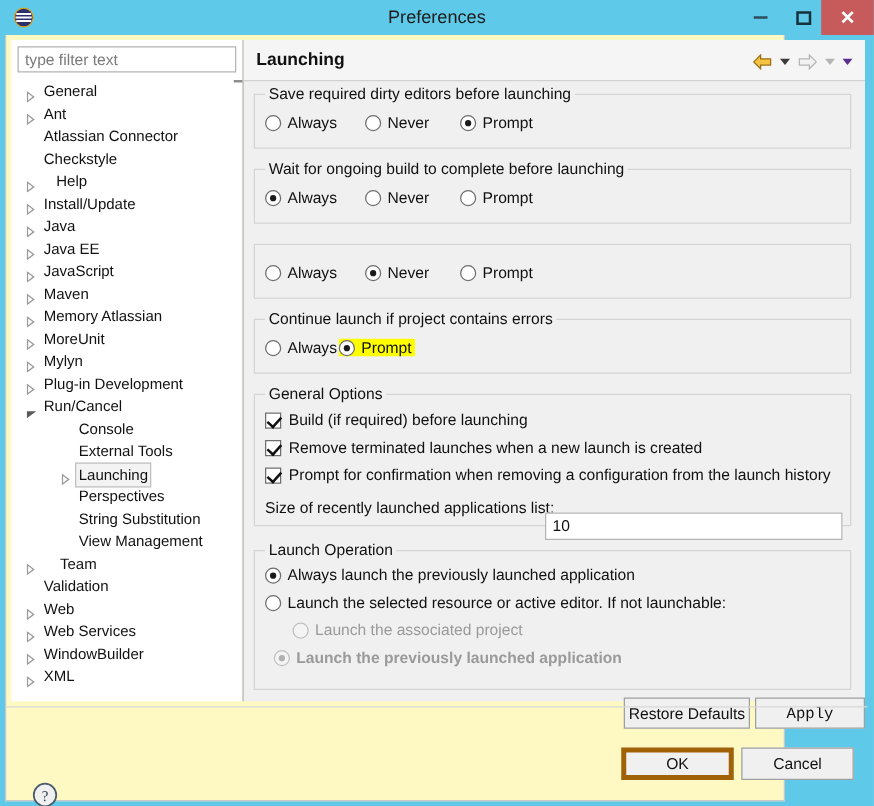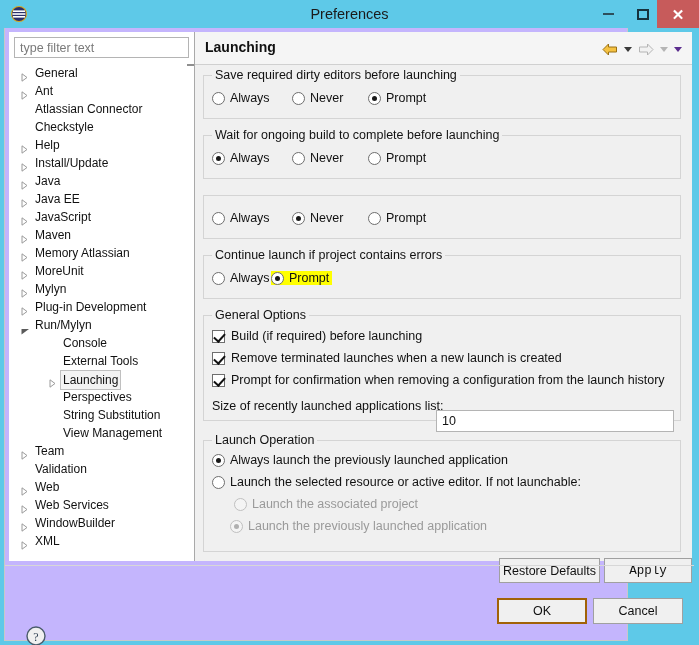--- a/index.html
+++ b/index.html
@@ -40,21 +40,21 @@
   .win-max  { left: 623px; }
   .win-close{ left: 657px; width: 42px; background: #c75b5b; }
   .glyph-min { width: 11px; height: 2px; background: #2d4f5c; }
   .glyph-max { width: 12px; height: 11px; border: 2px solid #16323d; }
   .glyph-close { color: #fff; font-size: 15px; line-height: 1; font-weight: bold;}
 
   
   .body {
     position: absolute; left: 4px; top: 28px;
     width: 624px; height: 613px;
-    background: #c4b5fd;
+    background: #fef9c3;
     border: 1px solid #c8c8c8;
     border-top: none;
   }
 
   
   .left-panel {
     position: absolute; left: 4px; top: 4px;
     width: 185px; height: 529px;
     background: #ffffff;
   }
@@ -205,21 +205,21 @@
   
   .btn {
     position: absolute;
     background: #f0f0f0;
     border: 1px solid #a0a0a0;
     font-family: "Liberation Sans", sans-serif;
     font-size: 12.5px; color: #111;
     display: flex; align-items: center; justify-content: center;
     cursor: default;
   }
-  .btn.default { border: 2px solid #a16207; }
+  .btn.default { border: 4px solid #a16207; }
 
   .footer-sep {
     position: absolute; left: 0; top: 537px;
     width: 689px; height: 1px; background: #d7d7d7;
   }
   .help-icon {
     position: absolute; left: 20px; top: 597px;
     width: 22px; height: 22px;
   }
 </style>
@@ -258,21 +258,21 @@
           <div class="tree-item"><span class="tri-right" style="left: 12px;"><svg width="7" height="9" viewBox="0 0 7 9">
                 <path d="M1 0.8 L6 4.5 L1 8.2 Z" fill="#ffffff" stroke="#9a9a9a" stroke-width="1"></path>
               </svg></span><span class="label" style="margin-left: 23px;">General</span></div>
           <div class="tree-item"><span class="tri-right" style="left: 12px;"><svg width="7" height="9" viewBox="0 0 7 9">
                 <path d="M1 0.8 L6 4.5 L1 8.2 Z" fill="#ffffff" stroke="#9a9a9a" stroke-width="1"></path>
               </svg></span><span class="label" style="margin-left: 23px;">Ant</span></div>
           <div class="tree-item"><span class="label" style="margin-left: 23px;">Atlassian Connector</span></div>
           <div class="tree-item"><span class="label" style="margin-left: 23px;">Checkstyle</span></div>
           <div class="tree-item"><span class="tri-right" style="left: 12px;"><svg width="7" height="9" viewBox="0 0 7 9">
                 <path d="M1 0.8 L6 4.5 L1 8.2 Z" fill="#ffffff" stroke="#9a9a9a" stroke-width="1"></path>
-              </svg></span><span class="label" style="margin-left: 23px;">Help</span></div>
+              </svg></span><span class="label" style="margin-left: 33px;">Help</span></div>
           <div class="tree-item"><span class="tri-right" style="left: 12px;"><svg width="7" height="9" viewBox="0 0 7 9">
                 <path d="M1 0.8 L6 4.5 L1 8.2 Z" fill="#ffffff" stroke="#9a9a9a" stroke-width="1"></path>
               </svg></span><span class="label" style="margin-left: 23px;">Install/Update</span></div>
           <div class="tree-item"><span class="tri-right" style="left: 12px;"><svg width="7" height="9" viewBox="0 0 7 9">
                 <path d="M1 0.8 L6 4.5 L1 8.2 Z" fill="#ffffff" stroke="#9a9a9a" stroke-width="1"></path>
               </svg></span><span class="label" style="margin-left: 23px;">Java</span></div>
           <div class="tree-item"><span class="tri-right" style="left: 12px;"><svg width="7" height="9" viewBox="0 0 7 9">
                 <path d="M1 0.8 L6 4.5 L1 8.2 Z" fill="#ffffff" stroke="#9a9a9a" stroke-width="1"></path>
               </svg></span><span class="label" style="margin-left: 23px;">Java EE</span></div>
           <div class="tree-item"><span class="tri-right" style="left: 12px;"><svg width="7" height="9" viewBox="0 0 7 9">
@@ -288,32 +288,32 @@
                 <path d="M1 0.8 L6 4.5 L1 8.2 Z" fill="#ffffff" stroke="#9a9a9a" stroke-width="1"></path>
               </svg></span><span class="label" style="margin-left: 23px;">MoreUnit</span></div>
           <div class="tree-item"><span class="tri-right" style="left: 12px;"><svg width="7" height="9" viewBox="0 0 7 9">
                 <path d="M1 0.8 L6 4.5 L1 8.2 Z" fill="#ffffff" stroke="#9a9a9a" stroke-width="1"></path>
               </svg></span><span class="label" style="margin-left: 23px;">Mylyn</span></div>
           <div class="tree-item"><span class="tri-right" style="left: 12px;"><svg width="7" height="9" viewBox="0 0 7 9">
                 <path d="M1 0.8 L6 4.5 L1 8.2 Z" fill="#ffffff" stroke="#9a9a9a" stroke-width="1"></path>
               </svg></span><span class="label" style="margin-left: 23px;">Plug-in Development</span></div>
           <div class="tree-item"><span class="tri-down" style="left: 12px;"><svg width="9" height="7" viewBox="0 0 9 7">
                 <path d="M0.5 1 L8 1 L0.5 6.5 Z" fill="#5a5a5a"></path>
-              </svg></span><span class="label" style="margin-left: 23px;">Run/Mylyn</span></div>
+              </svg></span><span class="label" style="margin-left: 23px;">Run/Cancel</span></div>
           <div class="tree-item"><span class="label" style="margin-left: 51px;">Console</span></div>
           <div class="tree-item"><span class="label" style="margin-left: 51px;">External Tools</span></div>
           <div class="tree-item selected"><span class="tri-right" style="left: 40px;"><svg width="7" height="9" viewBox="0 0 7 9">
                 <path d="M1 0.8 L6 4.5 L1 8.2 Z" fill="#ffffff" stroke="#9a9a9a" stroke-width="1"></path>
               </svg></span><span class="label" style="margin-left: 51px;">Launching</span></div>
           <div class="tree-item"><span class="label" style="margin-left: 51px;">Perspectives</span></div>
           <div class="tree-item"><span class="label" style="margin-left: 51px;">String Substitution</span></div>
           <div class="tree-item"><span class="label" style="margin-left: 51px;">View Management</span></div>
           <div class="tree-item"><span class="tri-right" style="left: 12px;"><svg width="7" height="9" viewBox="0 0 7 9">
                 <path d="M1 0.8 L6 4.5 L1 8.2 Z" fill="#ffffff" stroke="#9a9a9a" stroke-width="1"></path>
-              </svg></span><span class="label" style="margin-left: 23px; text-align: center;">Team</span></div>
+              </svg></span><span class="label" style="margin-left: 36px; text-align: center;">Team</span></div>
           <div class="tree-item"><span class="label" style="margin-left: 23px;">Validation</span></div>
           <div class="tree-item"><span class="tri-right" style="left: 12px;"><svg width="7" height="9" viewBox="0 0 7 9">
                 <path d="M1 0.8 L6 4.5 L1 8.2 Z" fill="#ffffff" stroke="#9a9a9a" stroke-width="1"></path>
               </svg></span><span class="label" style="margin-left: 23px;">Web</span></div>
           <div class="tree-item"><span class="tri-right" style="left: 12px;"><svg width="7" height="9" viewBox="0 0 7 9">
                 <path d="M1 0.8 L6 4.5 L1 8.2 Z" fill="#ffffff" stroke="#9a9a9a" stroke-width="1"></path>
               </svg></span><span class="label" style="margin-left: 23px;">Web Services</span></div>
           <div class="tree-item"><span class="tri-right" style="left: 12px;"><svg width="7" height="9" viewBox="0 0 7 9">
                 <path d="M1 0.8 L6 4.5 L1 8.2 Z" fill="#ffffff" stroke="#9a9a9a" stroke-width="1"></path>
               </svg></span><span class="label" style="margin-left: 23px;">WindowBuilder</span></div>
@@ -438,21 +438,21 @@
             <span>Always launch the previously launched application</span>
           </div>
           <div class="opt" style="left:8px; top:34px;align-items:flex-end;">
             <span class="radio"></span>
             <span>Launch the selected resource or active editor. If not launchable:</span>
           </div>
           <div class="opt disabled" style="left:30px; top:56px;">
             <span class="radio"></span>
             <span>Launch the associated project</span>
           </div>
-          <div class="opt disabled" style="left:26px; top:78px;">
+          <div class="opt disabled" style="left:15px; top:78px;font-weight:bold;">
             <span class="radio on"></span>
             <span>Launch the previously launched application</span>
           </div>
         </div>
 
         <div class="btn" style="left:304px; top:493px; width:101px; height:25px;">Restore Defaults</div>
         <div class="btn" style="left:409px; top:493px; width:88px; height:25px;font-family:Liberation Mono, monospace;">Apply</div>
 
       </div>
     </div>

